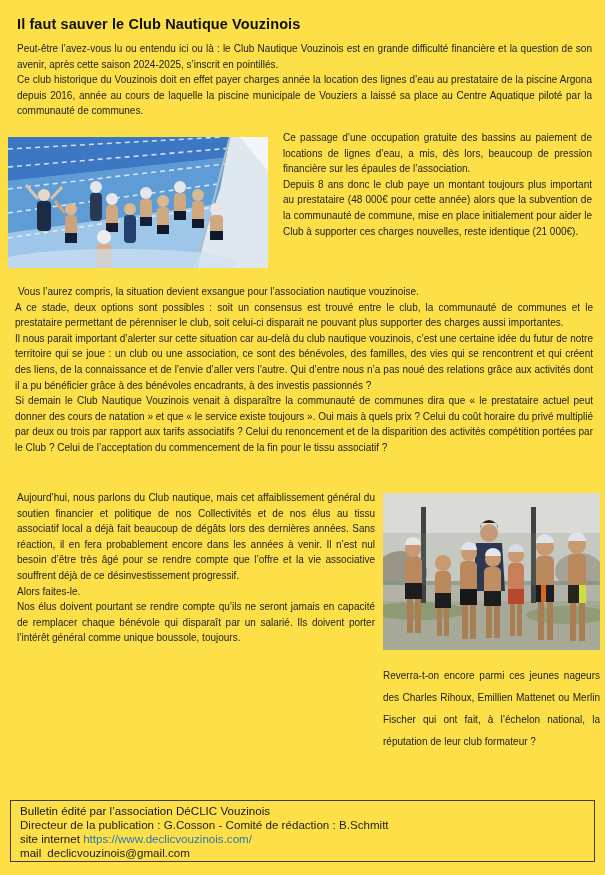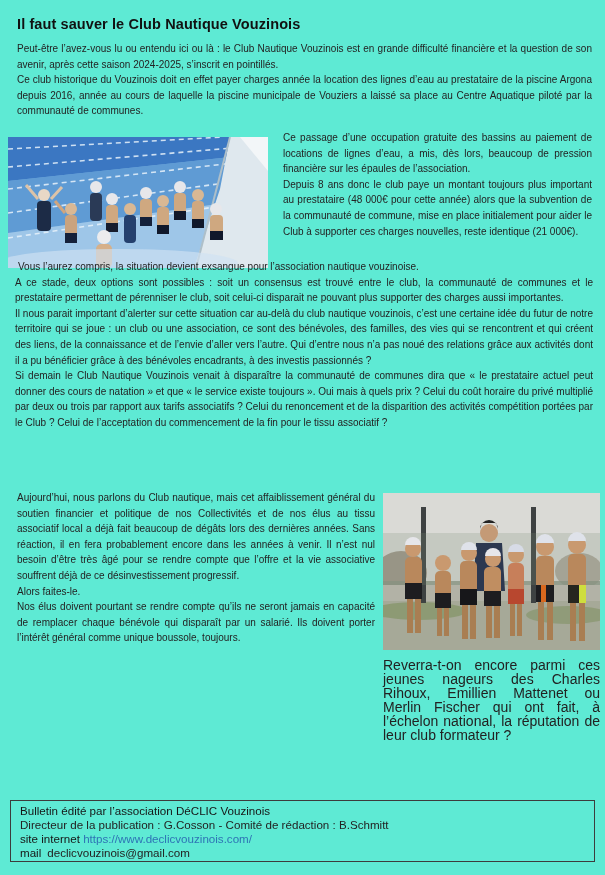--- a/index.html
+++ b/index.html
@@ -1,41 +1,41 @@
 <!DOCTYPE html>
 <html><head>
 <meta charset="utf-8">
 <style>
   html,body { margin:0; padding:0; background:#ffffff; }
   .page {
     position:relative;
     width:605px; height:875px;
-    background:#5eead4;
+    background:#fde047;
     font-family:"Liberation Sans", sans-serif;
     color:#222222;
     overflow:hidden;
   }
   p { margin:0; }
   .title {
     position:absolute; left:17px; top:6px;
     font-size:14.5px; font-weight:bold; color:#111111;
     letter-spacing:0.1px;
   }
   .text { font-size:10px; line-height:15.6px; text-align:justify; color:#232323; }
   .text p + p { margin-top:0; }
   .intro   { position:absolute; left:17px; top:41px;  width:575px; }
   .photo1  { position:absolute; left:8px;  top:137px; width:260px; height:131px; }
   .photo1 svg, .photo2 svg { display:block; width:100%; height:100%; }
   .beside  { position:absolute; left:283px; top:130px; width:309px; }
-  .middle  { position:absolute; left:15px; top:259px; width:578px; }
+  .middle  { position:absolute; left:15px; top:284px; width:578px; }
   .middle .p1 { padding-left:3px; text-align:left; }
   .colleft { position:absolute; left:17px; top:490px; width:358px; }
   .colright{ position:absolute; left:383px; top:493px; width:217px; }
   .photo2  { width:217px; height:157px; }
-  .caption { margin-top:8px; font-size:14px; line-height:14px; text-align:justify; }
+  .caption { margin-top:15px; font-size:10px; line-height:22px; text-align:justify; }
   .footer {
     position:absolute; left:10px; top:800px; width:585px; height:62px;
     box-sizing:border-box;
     border:1.5px solid #3c3c3c;
     padding:3px 9px 4px 9px;
     font-size:11.6px; line-height:13.9px;
     color:#232323;
   }
   .fbold { font-weight:normal; color:#161616; }
   .flink { color:#2e74b5; text-decoration:none; }

